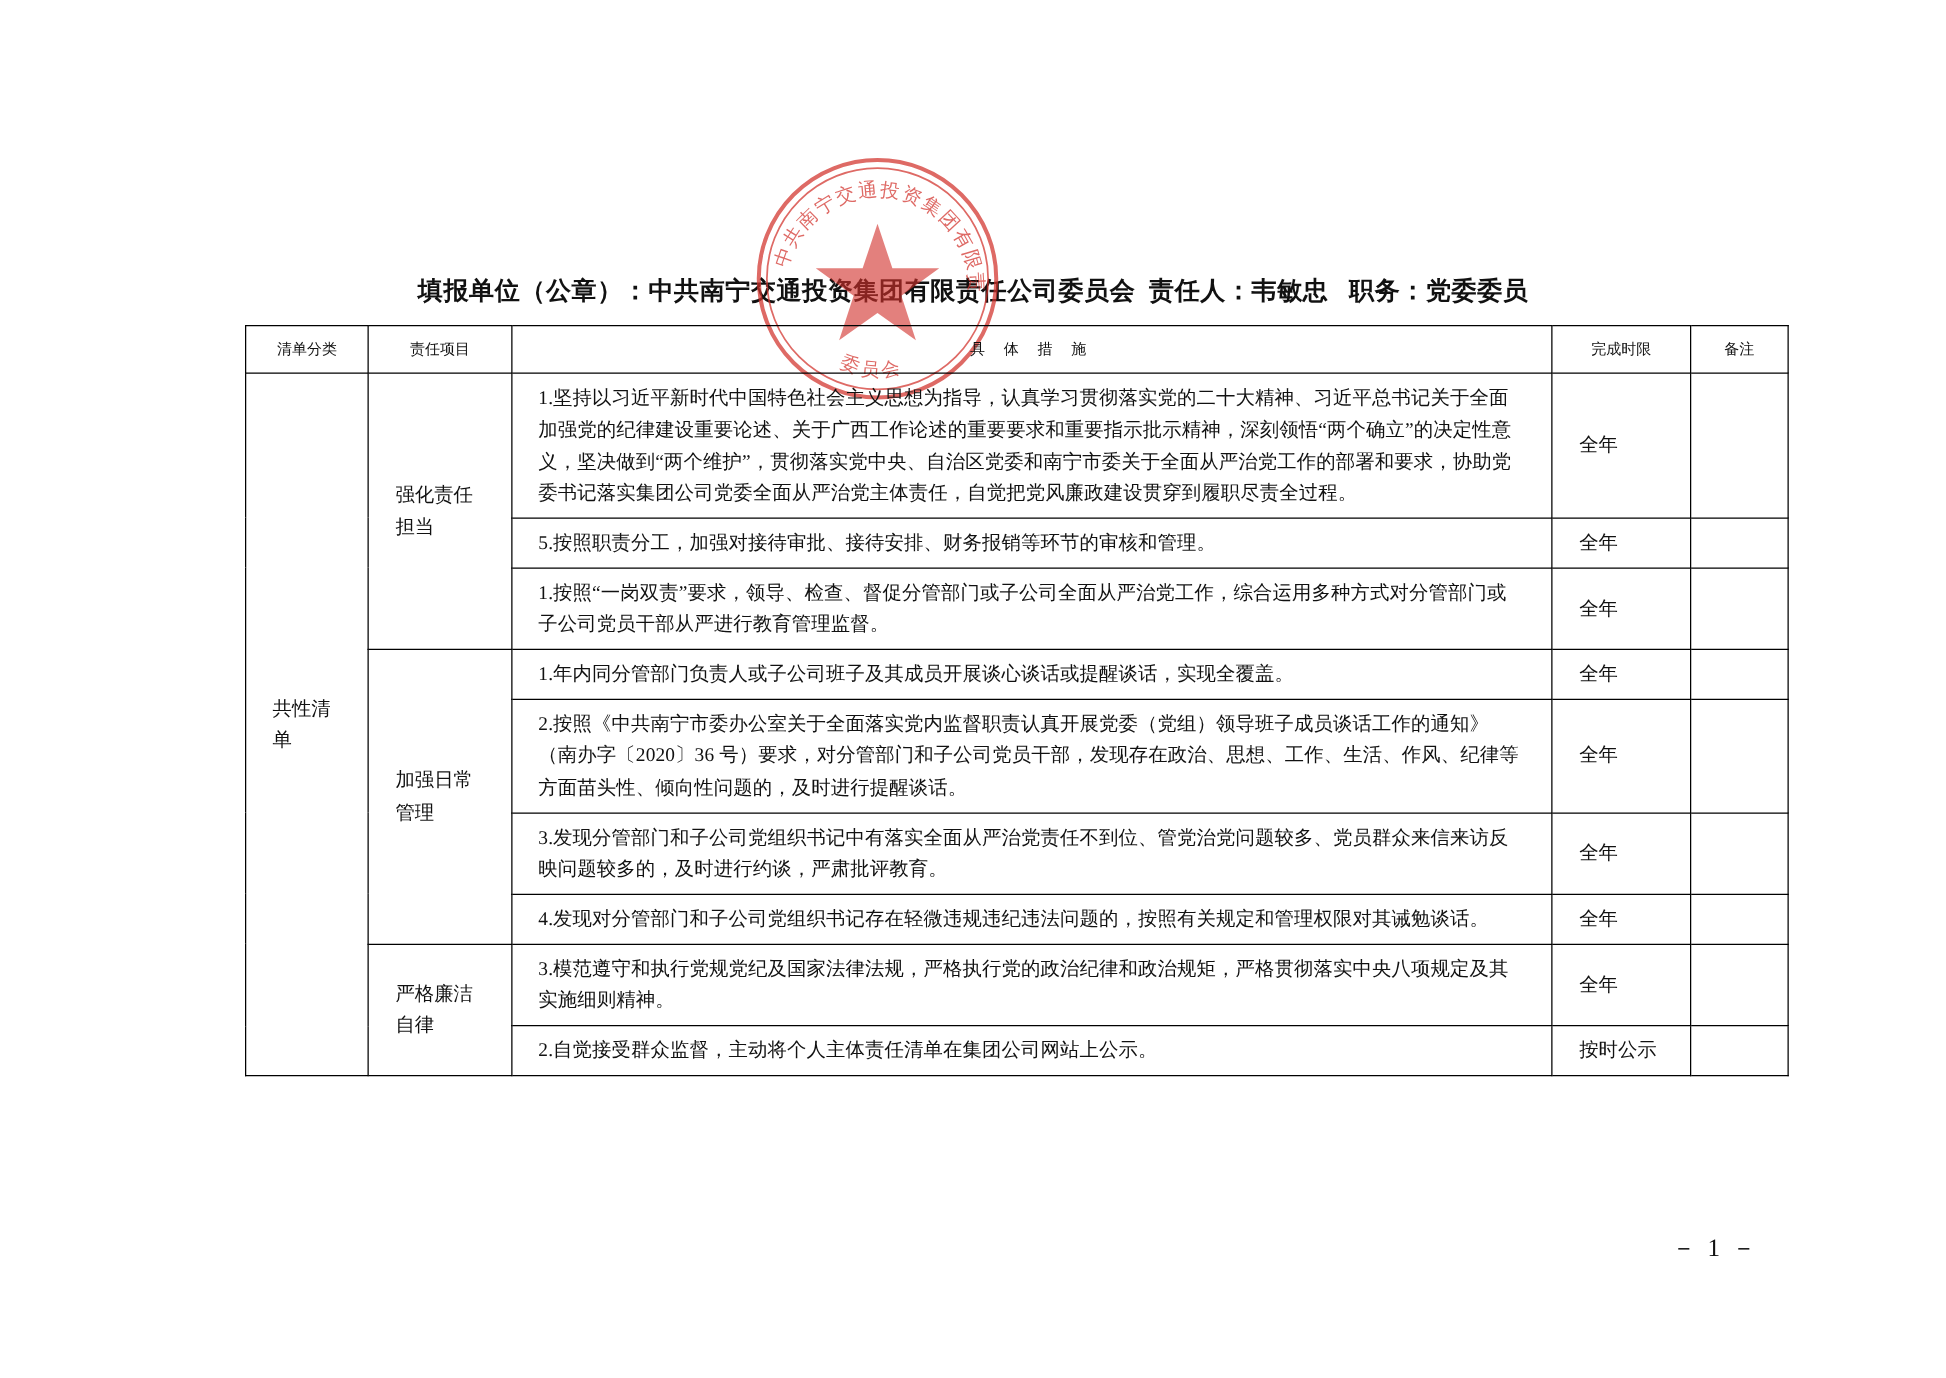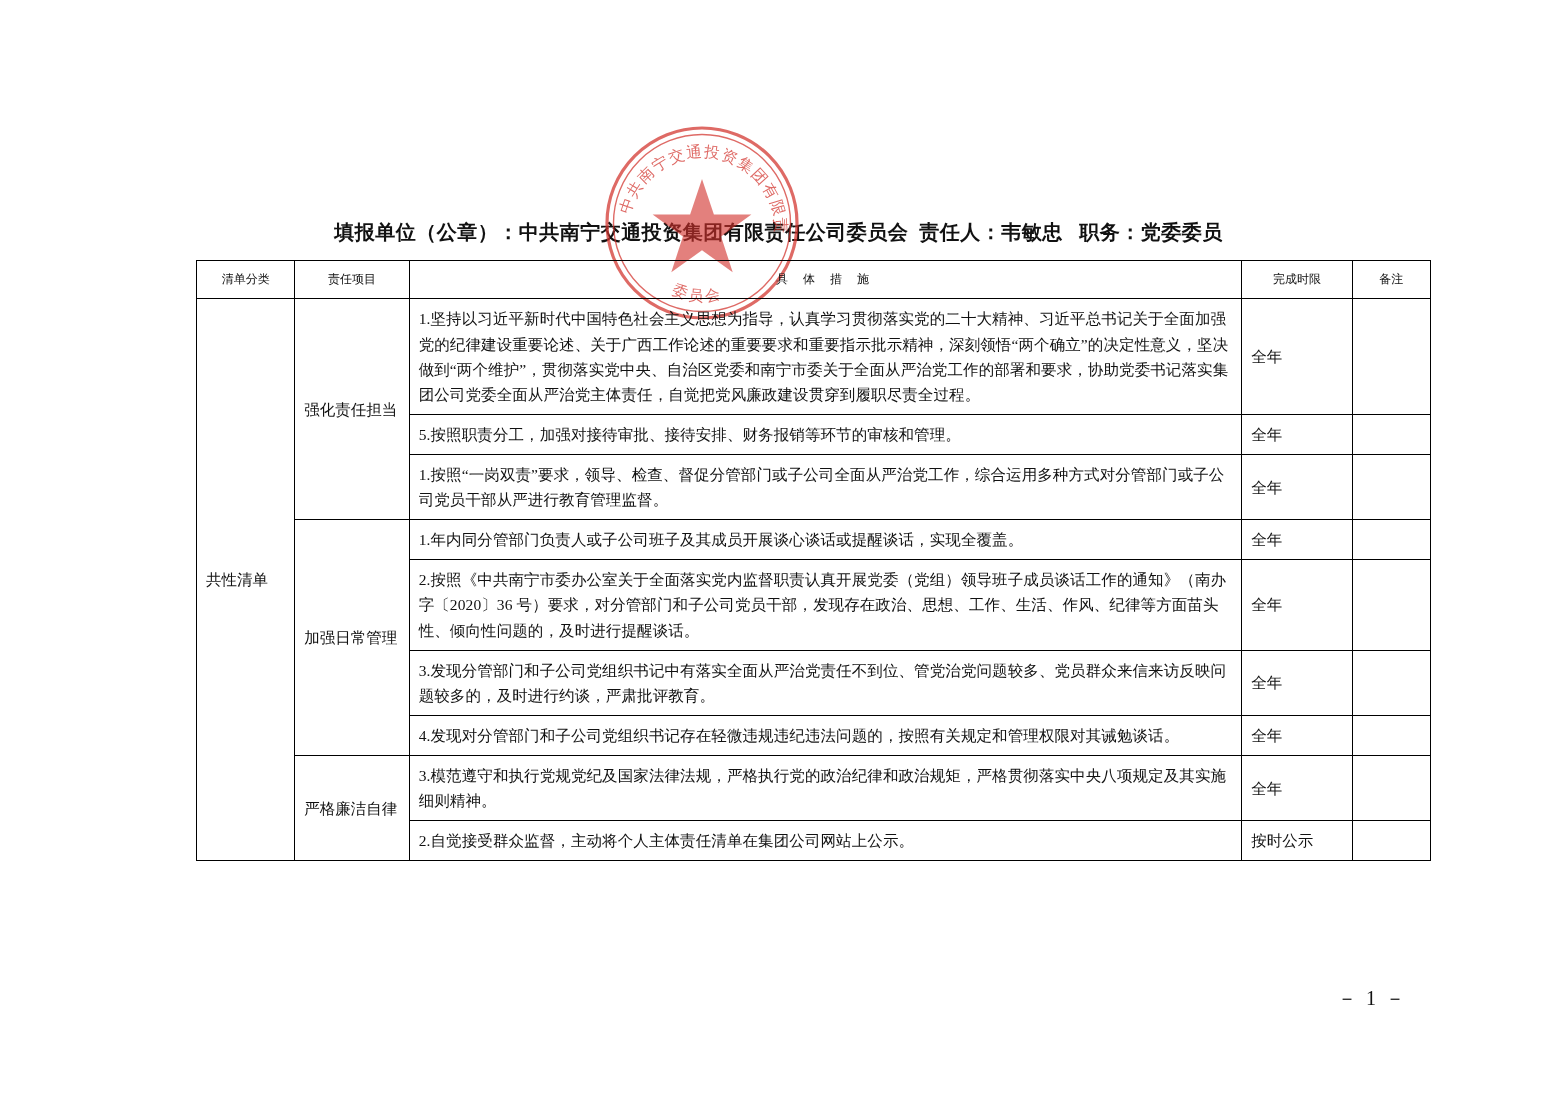--- a/index.html
+++ b/index.html
@@ -48,21 +48,21 @@
     position: absolute;
     top: 260px;
     left: 196px;
     width: 1235px;
     border-collapse: collapse;
     table-layout: fixed;
     font-size: 15.5px;
   }
   table.list td, table.list th {
     border: 1px solid #000;
-    padding: 7px 9px;
+    padding: 7px 21px;
     vertical-align: middle;
     line-height: 1.62;
     font-weight: normal;
   }
   table.list thead th {
     text-align: center;
     font-size: 12px;
     padding: 9px 4px;
   }
   .c1 { width: 98px; }

